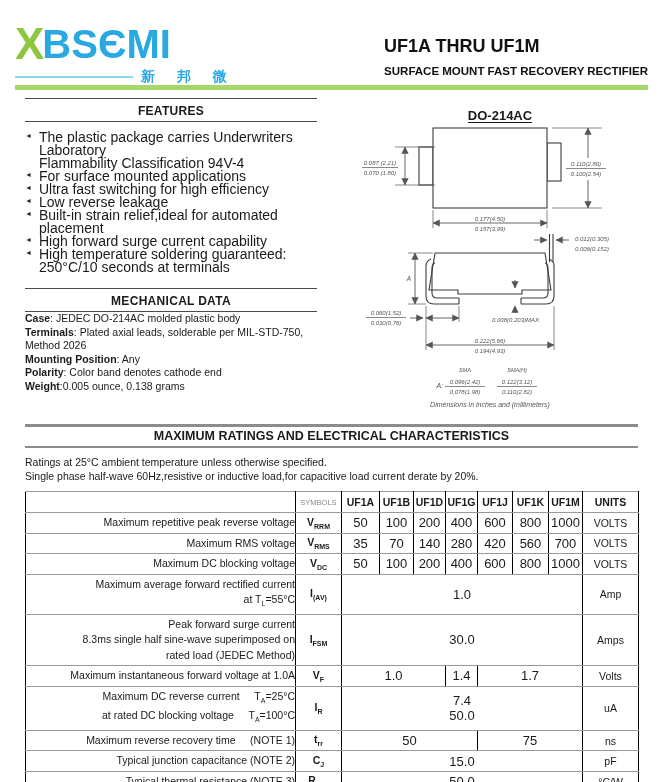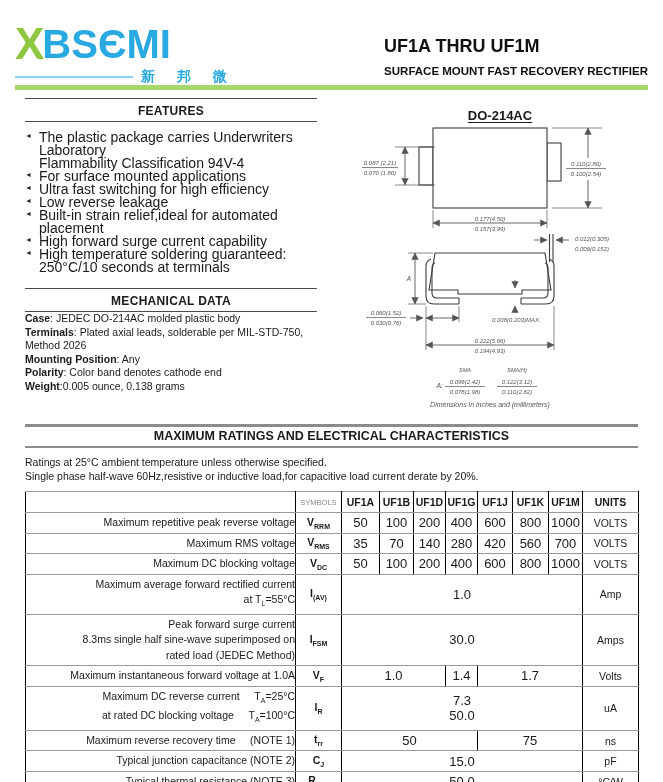--- a/index.html
+++ b/index.html
@@ -337,21 +337,21 @@
             <td class="val" colspan="3">1.7</td>
             <td class="unit">Volts</td>
           </tr>
           <tr>
             <td class="desc">
               <div class="desc-line"><span>Maximum DC reverse current&nbsp;&nbsp;&nbsp;&nbsp;&nbsp;T</span><sub>A</sub><span>=25°C</span></div>
               <div class="desc-line"><span>at rated DC blocking voltage&nbsp;&nbsp;&nbsp;&nbsp;&nbsp;T</span><sub>A</sub><span>=100°C</span></div>
             </td>
             <td class="sym"><span>I</span><sub>R</sub></td>
             <td class="val" colspan="7">
-              <div class="vline">7.3</div>
+              <div class="vline">7.4</div>
               <div class="vline">50.0</div>
             </td>
             <td class="unit">uA</td>
           </tr>
           <tr>
             <td class="desc">
               <div class="desc-line"><span>Maximum reverse recovery time&nbsp;&nbsp;&nbsp;&nbsp;&nbsp;(NOTE 1)</span></div>
             </td>
             <td class="sym"><span>t</span><sub>rr</sub></td>
             <td class="val" colspan="4">50</td>

